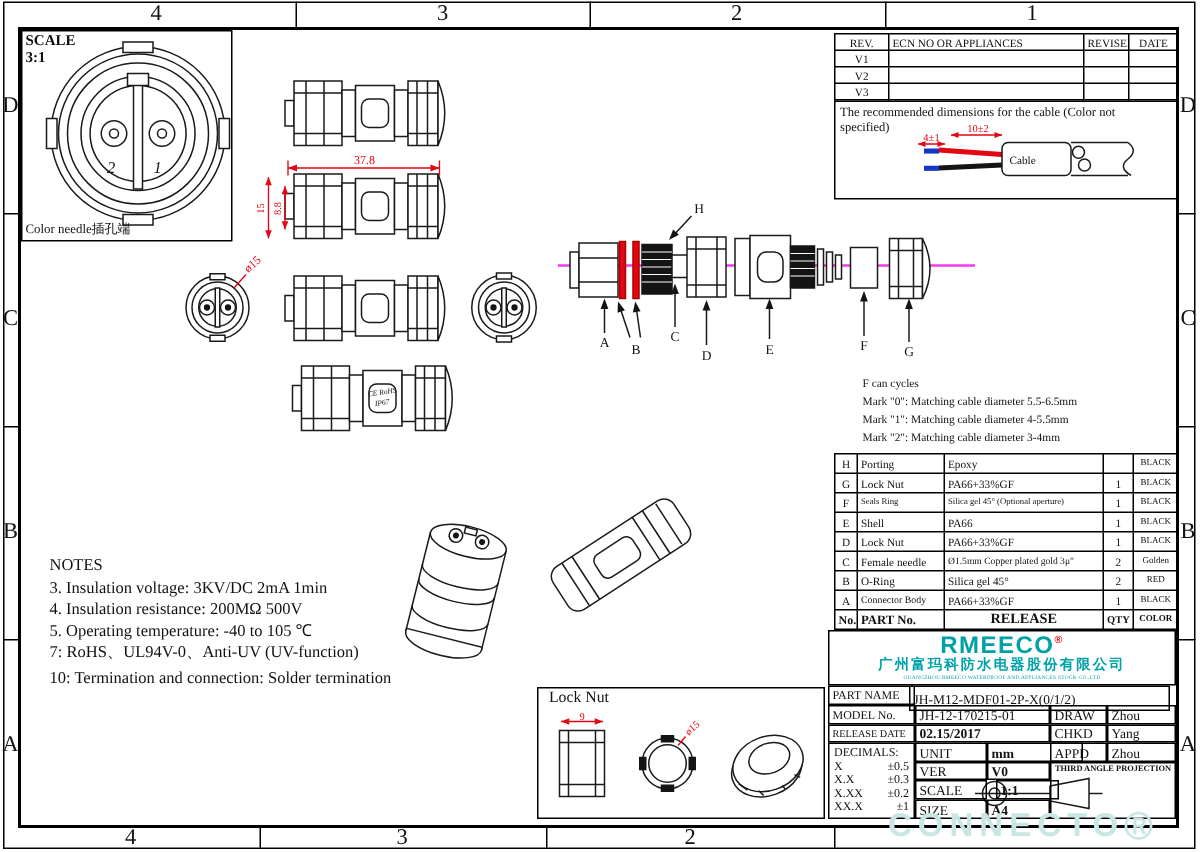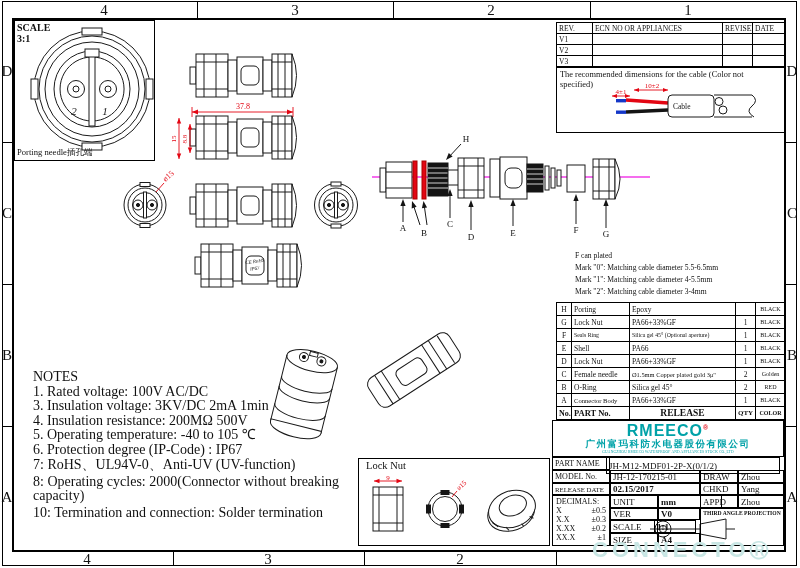--- a/index.html
+++ b/index.html
@@ -12,35 +12,35 @@
   .tickV{width:1px;background:#000;top:1px;height:17px}
   .tickVb{width:1px;background:#000;top:552px;height:14px}
   .tickH{height:1px;background:#000;left:2px;width:10px}
   .tickHr{height:1px;background:#000;left:786px;width:11px}
   .gridlab{font-size:15px;transform:translate(-50%,-50%);line-height:1}
   
   .box{border:1px solid #000;background:transparent}
   
   table{border-collapse:collapse;table-layout:fixed;position:absolute;background:transparent}
   td{border:1px solid #000;font-size:7.5px;padding:0 2px;overflow:hidden;white-space:nowrap;font-family:"Liberation Serif",serif}
-  .rev td{height:11px;text-align:left}
+  .rev td{height:11px;text-align:center}
   .rev tr.hdr td{font-size:7.5px}
   .parts td{height:13px}
   .parts .c{text-align:center}
   .parts .sm{font-size:5.8px}
   .parts .col{font-size:6px;text-align:center}
   .parts tr.hdr td{font-weight:bold}
   .parts tr.hdr .desc{font-size:9.5px;text-align:center}
   .parts tr.hdr .no{font-size:8px}
   .parts tr.hdr .pn{font-size:8.5px}
   
   .cell{position:absolute;border:1px solid #000;display:flex;align-items:center;padding:0 2px;font-size:8.5px;overflow:hidden;white-space:nowrap}
   .bold{font-weight:bold}
   
-  .notes{left:33px;top:370px;width:336px;font-size:14px;line-height:14.6px}
+  .notes{left:33px;top:370px;width:336px;font-size:11px;line-height:14.6px}
   .notes .sp{margin-top:2.5px}
   .fnote{left:575px;top:250px;width:205px;font-size:7.6px;line-height:12px}
   .cabletxt{left:560px;top:70px;width:205px;font-size:8.4px;line-height:9.6px}
   .scale-lab{left:17px;top:22px;font-size:10px;font-weight:bold;line-height:11px}
   .scale-cap{left:17px;top:147px;font-size:8.6px}
   .locknut-lab{left:366px;top:460px;font-size:10.5px}
   
   .logo{left:552px;top:420px;width:232px;height:37px;border:1px solid #000;display:flex;flex-direction:column;align-items:center;justify-content:center;line-height:1.05}
   .logo .nm{font-family:"Liberation Sans",sans-serif;font-weight:bold;font-size:16px;letter-spacing:1px;color:#00a2a8}
   .logo .nm sup{font-size:7px;color:#e30613}
@@ -322,21 +322,21 @@
 <div class="abs gridlab" style="left:792px;top:71px">D</div>
 <div class="abs gridlab" style="left:792px;top:213px">C</div>
 <div class="abs gridlab" style="left:792px;top:355px">B</div>
 <div class="abs gridlab" style="left:792px;top:497px">A</div>
 
 <div class="abs box" style="left:14px;top:20px;width:141px;height:141px"></div>
 <div class="abs scale-lab">
   <div>SCALE</div>
   <div>3:1</div>
 </div>
-<div class="abs scale-cap">Porting needle插孔端</div>
+<div class="abs scale-cap">Color needle插孔端</div>
 
 <table class="rev" style="left:556px;top:22px;width:229px">
   <colgroup>
       <col style="width:36px">
       <col style="width:130px">
       <col style="width:30px">
       <col style="width:33px">
     </colgroup>
   <tbody>
       <tr class="hdr">
@@ -363,21 +363,21 @@
         <td></td>
         <td></td>
       </tr>
 </tbody>
   </table>
 
 <div class="abs box" style="left:556px;top:67px;width:229px;height:66px"></div>
 <div class="abs cabletxt">The recommended dimensions for the cable (Color not specified)</div>
 
 <div class="abs fnote">
-  <div>F can plated</div>
+  <div>F can cycles</div>
   <div>Mark "0": Matching cable diameter 5.5-6.5mm</div>
   <div>Mark "1": Matching cable diameter 4-5.5mm</div>
   <div>Mark "2": Matching cable diameter 3-4mm</div>
 </div>
 
 <table class="parts" style="left:556px;top:302px;width:229px">
   <colgroup>
       <col style="width:15px">
       <col style="width:58px">
       <col style="width:106px">
@@ -496,33 +496,30 @@
   <div class="cell" style="left:148px;top:38px;width:38px;height:13px;font-size:9px">APPD</div>
   <div class="cell" style="left:186px;top:38px;width:46px;height:13px;font-size:9px">Zhou</div>
 
   <div class="cell" style="left:58px;top:51px;width:48px;height:12px;font-size:9px">VER</div>
   <div class="cell bold" style="left:106px;top:51px;width:42px;height:12px;font-size:9px">V0</div>
   <div class="cell" style="left:148px;top:51px;width:84px;height:38px;align-items:flex-start;justify-content:center;padding-top:1px;font-size:5.6px;font-weight:bold">
       <span>THIRD ANGLE PROJECTION</span>
     </div>
 
   <div class="cell" style="left:58px;top:63px;width:48px;height:13px;font-size:9px">SCALE</div>
-  <div class="cell bold" style="left:102px;top:63px;width:42px;height:13px;font-size:9px">1:1</div>
+  <div class="cell bold" style="left:112px;top:63px;width:42px;height:13px;font-size:9px">1:1</div>
   <div class="cell" style="left:58px;top:76px;width:48px;height:13px;font-size:9px">SIZE</div>
   <div class="cell bold" style="left:106px;top:76px;width:42px;height:13px;font-size:9px">A4</div>
 </div>
 
 <div class="abs notes">
   <div>NOTES</div>
-  <div>1. Rated voltage: 100V AC/DC</div>
   <div>3. Insulation voltage: 3KV/DC 2mA 1min</div>
   <div>4. Insulation resistance: 200MΩ 500V</div>
   <div>5. Operating temperature: -40 to 105 ℃</div>
-  <div>6. Protection degree (IP-Code) : IP67</div>
   <div>7: RoHS、UL94V-0、Anti-UV (UV-function)</div>
-  <div class="sp">8: Operating cycles: 2000(Connector without breaking capacity)</div>
   <div class="sp">10: Termination and connection: Solder termination</div>
 </div>
 
 <div class="abs box" style="left:358px;top:458px;width:192px;height:88px"></div>
 <div class="abs locknut-lab">Lock Nut</div>
 
 <div class="abs wm"><span>CONNECTO</span><span style="font-size:19px">Ⓡ</span></div>
 
 </body></html>

